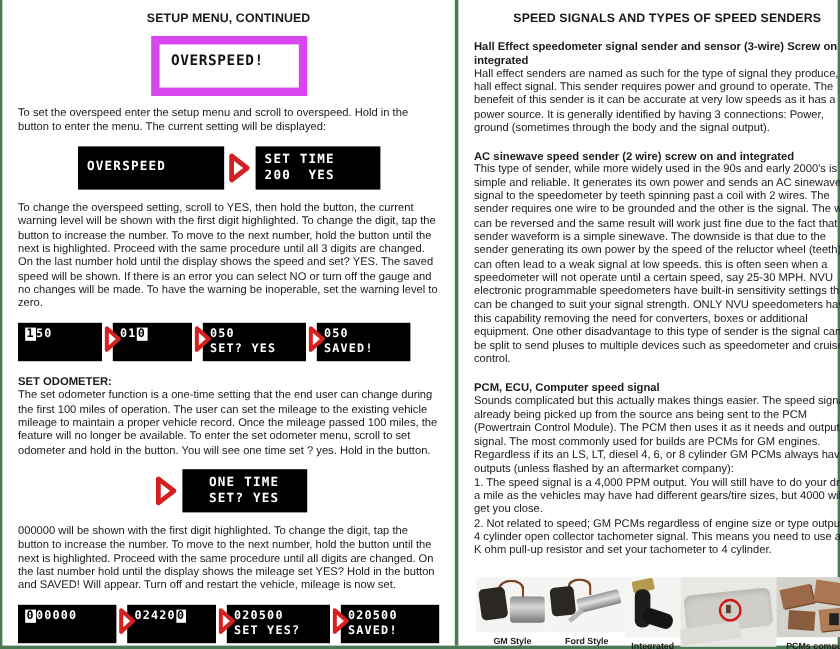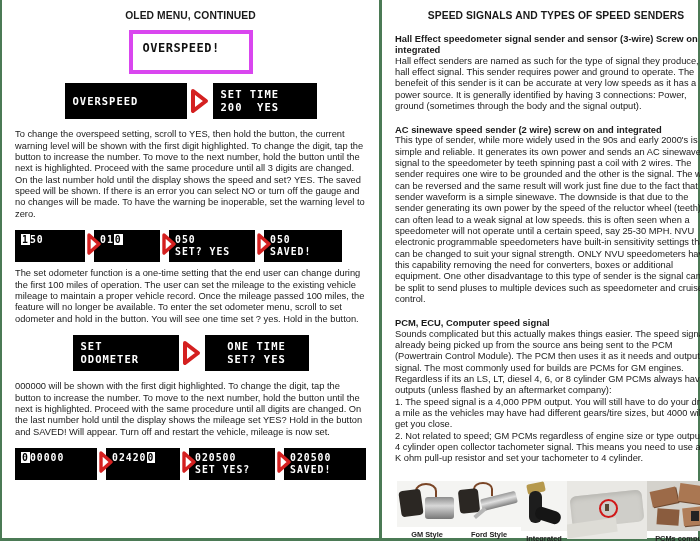--- a/index.html
+++ b/index.html
@@ -7,21 +7,21 @@
   .sheet{display:flex;width:700px;height:541px;box-sizing:border-box;
          border-left:2px solid #4b7a55;border-right:2px solid #4b7a55;border-bottom:3px solid #4b7a55;}
   .page{box-sizing:border-box;padding:8px 13px 4px 13px;position:relative;display:flex;flex-direction:column;}
   .page-left{flex:0 0 346px;}
   .divider{flex:0 0 3px;background:#4b7a55;}
   .page-right{flex:1;}
   .ptitle{text-align:center;font-weight:bold;font-size:10.3px;margin:2px 0 6px 0;letter-spacing:.1px;}
   p.body{font-size:9.3px;line-height:1.22;margin:4px 0 6px 0;white-space:pre-line;}
   .shead{font-weight:bold;font-size:9.4px;margin:6px 0 0 0;line-height:1.2;}
   
-  .warnbox{width:96px;margin:3px auto 5px auto;border:4px solid #d946ef;padding:4px 10px 14px 10px;}
+  .warnbox{width:96px;margin:3px auto 5px auto;border:7px solid #d946ef;padding:4px 10px 14px 10px;}
   .warnbox span{font-family:"DejaVu Sans Mono",monospace;font-weight:bold;font-size:12px;color:#111;letter-spacing:.5px;}
   
   .disp{background:#000;color:#fff;font-family:"DejaVu Sans Mono",monospace;font-weight:bold;
         letter-spacing:1px;padding:5px 8px;box-sizing:border-box;}
   .disp .ln{white-space:pre;font-size:10.5px;line-height:1.25;}
   .disp .ln:empty{display:none;}
   .hl{background:#fff;color:#000;padding:0 1px;}
   .hl:empty{display:none;}
   .disp-pair{display:flex;justify-content:center;align-items:stretch;margin:4px 0 6px 0;}
   .disp-pair .disp{display:flex;flex-direction:column;justify-content:center;}
@@ -67,27 +67,28 @@
   .ph-pcm .b3{position:absolute;left:10px;top:28px;width:22px;height:16px;background:#8a5c3e;transform:rotate(4deg);}
   .ph-pcm .b4{position:absolute;left:36px;top:26px;width:26px;height:18px;background:#b07d58;transform:rotate(-6deg);box-shadow:1px 1px 0 #6f4a31;}
   .ph-pcm .chip{position:absolute;left:44px;top:30px;width:8px;height:10px;background:#222;}
 </style>
 </head>
 <body>
 
 <div class="sheet">
 
   <div class="page page-left">
-    <div class="ptitle">OLED MENU, CONTINUED</div>
+    <div class="ptitle">SETUP MENU, CONTINUED</div>
 
 
     <div class="warnbox">
       <span>OVERSPEED!</span>
     </div>
 
+    <p class="body">To set the overspeed enter the setup menu and scroll to overspeed. Hold in the button to enter the menu.  The current setting will be displayed:</p>
 
     <div class="disp-pair">
       <div class="disp" style="min-width:122px;">
         <div class="ln">OVERSPEED</div>
       </div>
       <div class="arrow-gap">
         <svg width="19" height="26" viewBox="0 0 19 26">
             <polygon points="3,3 16,13 3,23" fill="#ffffff" stroke="#d42020" stroke-width="4" stroke-linejoin="round"></polygon>
           </svg>
       </div>
@@ -126,27 +127,24 @@
         <span class="seq-arrow"><svg width="14" height="22" viewBox="0 0 14 22">
               <polygon points="2,2 12,11 2,20" fill="#ffffff" stroke="#d42020" stroke-width="3.4" stroke-linejoin="round"></polygon>
             </svg></span>
         <div class="disp" style="width:78px;">
             <div class="ln">050</div>
             <div class="ln">SAVED!</div>
           </div>
       </div>
     </div>
 
+    <div class="shead">SET ODOMETER:</div>
     <p class="body" style="margin-top:1px;">The set odometer function is a one-time setting that the end user can change during the first 100 miles of operation.  The user can set the mileage to the existing vehicle mileage to maintain a proper vehicle record.  Once the mileage passed 100 miles, the feature will no longer be available.  To enter the set odometer menu, scroll to set odometer and hold in the button.  You will see one time set ? yes.  Hold in the button.</p>
 
     <div class="disp-pair">
-      <div class="disp" style="min-width:106px;">
-        <div class="ln">SET</div>
-        <div class="ln">ODOMETER</div>
-      </div>
       <div class="arrow-gap">
         <svg width="19" height="26" viewBox="0 0 19 26">
             <polygon points="3,3 16,13 3,23" fill="#ffffff" stroke="#d42020" stroke-width="4" stroke-linejoin="round"></polygon>
           </svg>
       </div>
       <div class="disp" style="min-width:104px;align-items:center;">
         <div class="ln">ONE TIME</div>
         <div class="ln">SET? YES</div>
       </div>
     </div>

